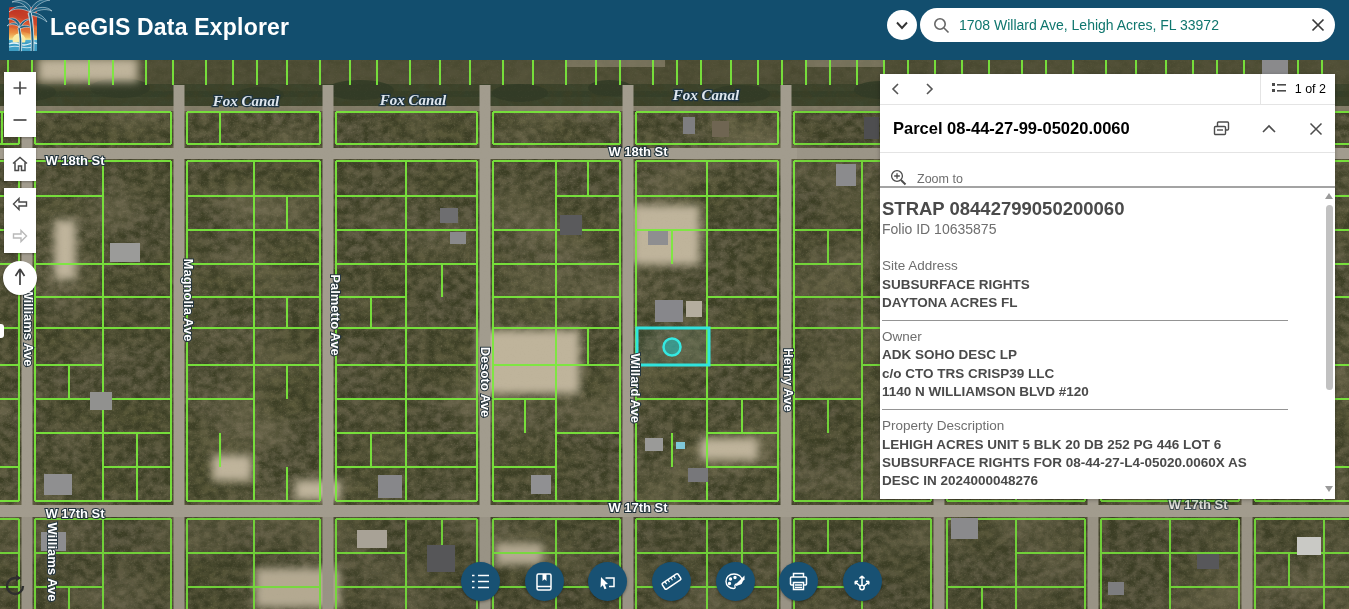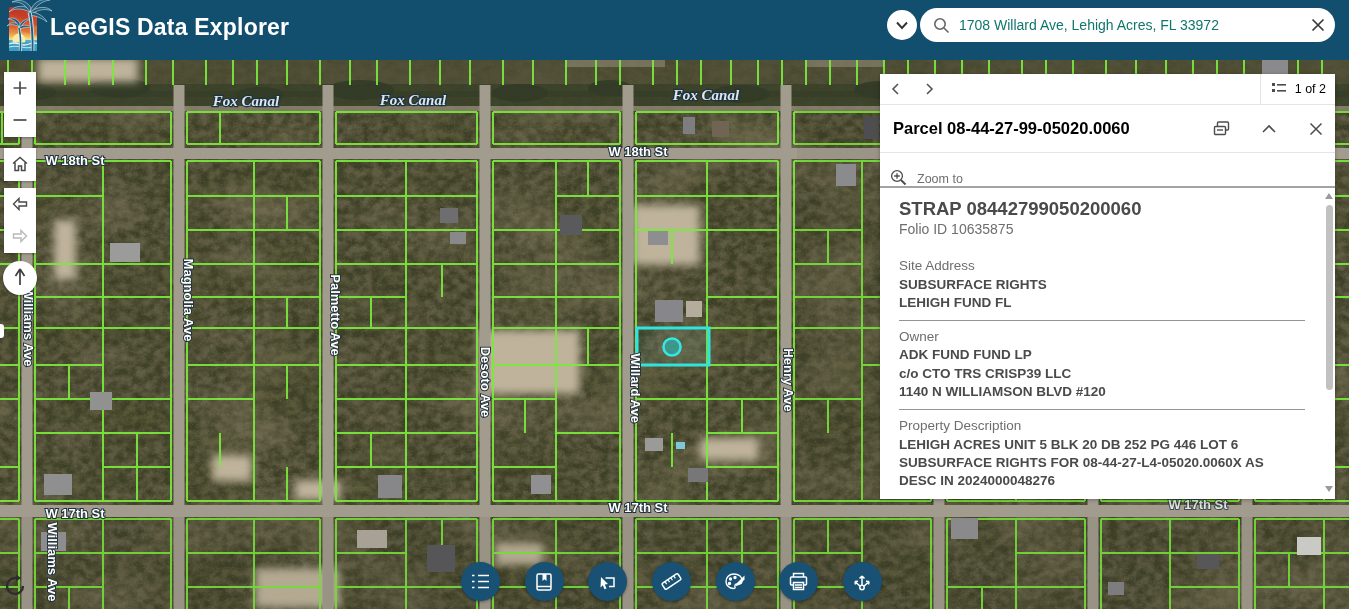--- a/index.html
+++ b/index.html
@@ -455,30 +455,30 @@
           <g fill="none" stroke="#4c4c4c" stroke-width="1.3">
             <circle cx="7" cy="7" r="5.4"></circle>
             <path d="M7 4.2 V9.8 M4.2 7 H9.8"></path>
             <path d="M11 11 L15.5 15.5" stroke-width="2"></path>
           </g>
         </svg>
 <span style="font-size:12.5px;color:#6e6e6e;margin-left:10px">Zoom to</span>
       </div>
 
 <div id="pbody">
-        <div style="padding:10px 0 0 19px;line-height:18.3px">
+        <div style="padding:10px 0 0 2px;line-height:18.3px">
 <div class="b" style="font-size:18.5px;line-height:22px">STRAP 08442799050200060</div>
 <div class="lbl" style="font-size:14px">Folio ID 10635875</div>
 <div style="height:19px"></div>
 <div class="lbl">Site Address</div>
 <div class="b">SUBSURFACE RIGHTS</div>
-<div class="b">LEHIGH FUND FL</div>
+<div class="b">DAYTONA ACRES FL</div>
 <hr class="sep">
 <div class="lbl">Owner</div>
-<div class="b">ADK FUND FUND LP</div>
+<div class="b">ADK SOHO DESC LP</div>
 <div class="b">c/o CTO TRS CRISP39 LLC</div>
 <div class="b">1140 N WILLIAMSON BLVD #120</div>
 <hr class="sep">
 <div class="lbl">Property Description</div>
 <div class="b">LEHIGH ACRES UNIT 5 BLK 20 DB 252 PG 446 LOT 6</div>
 <div class="b">SUBSURFACE RIGHTS FOR 08-44-27-L4-05020.0060X AS</div>
 <div class="b">DESC IN 2024000048276</div>
 </div>
 
 <div class="abs" style="right:1px;top:0;width:10px;height:309px">

